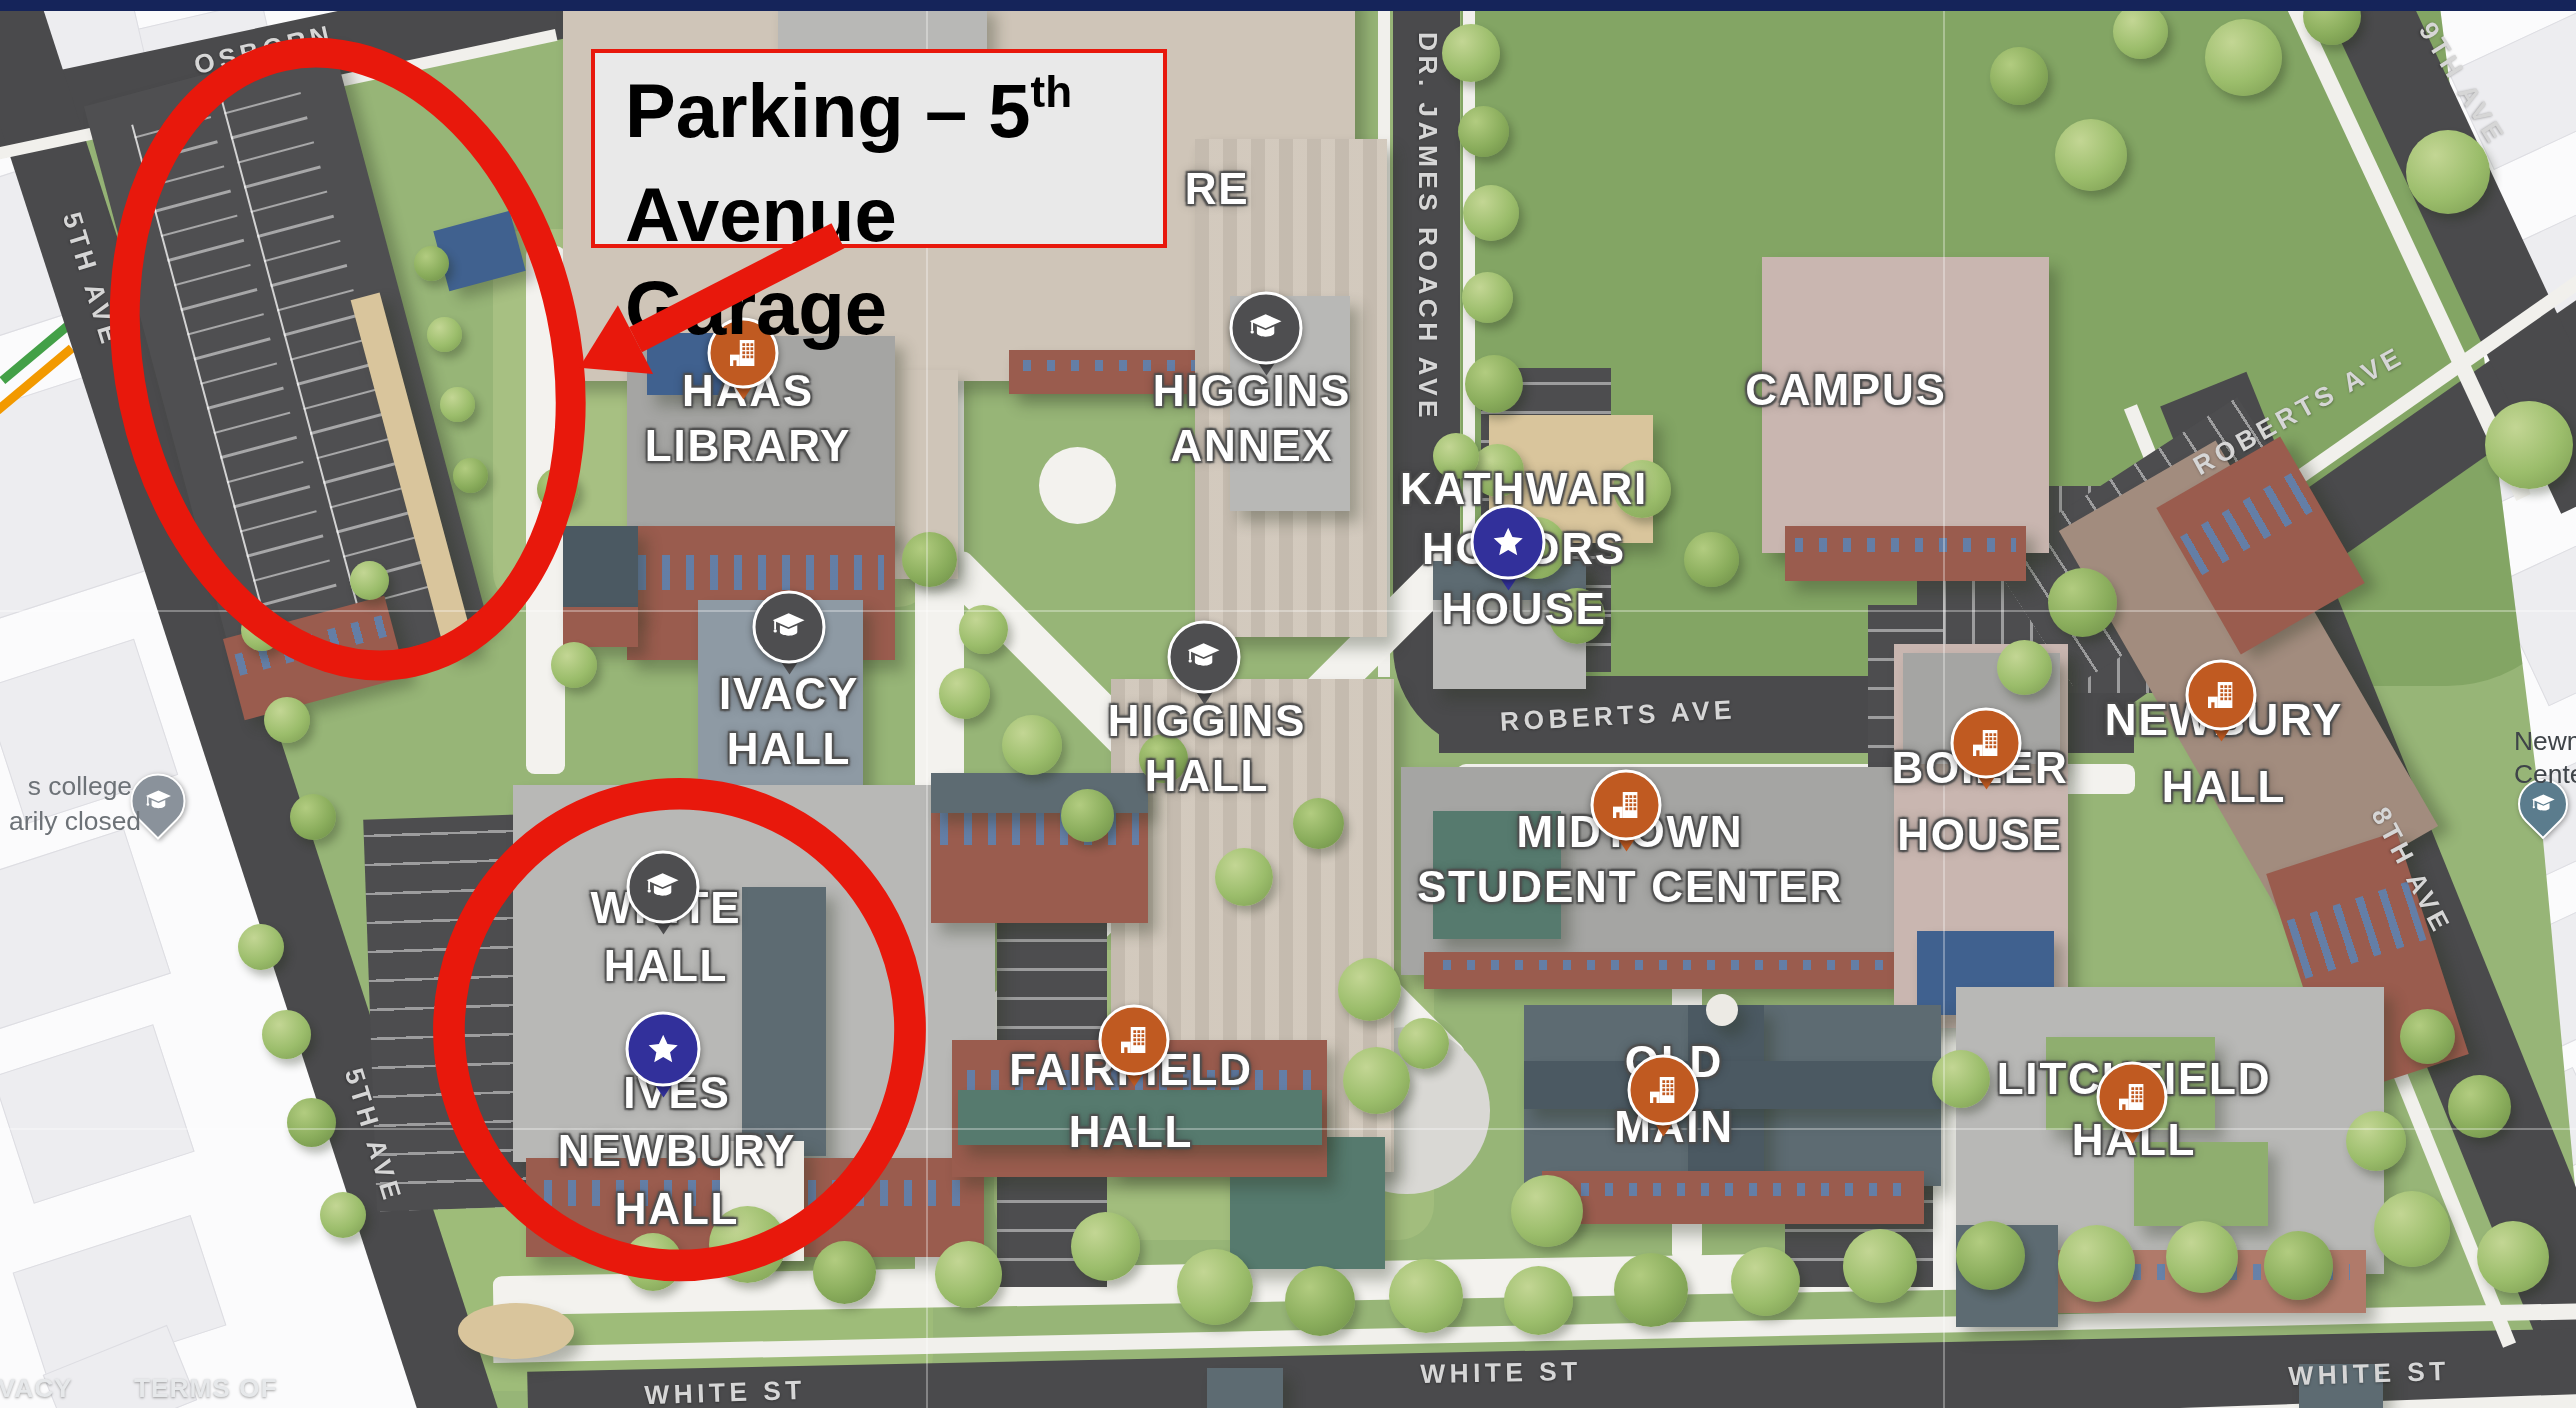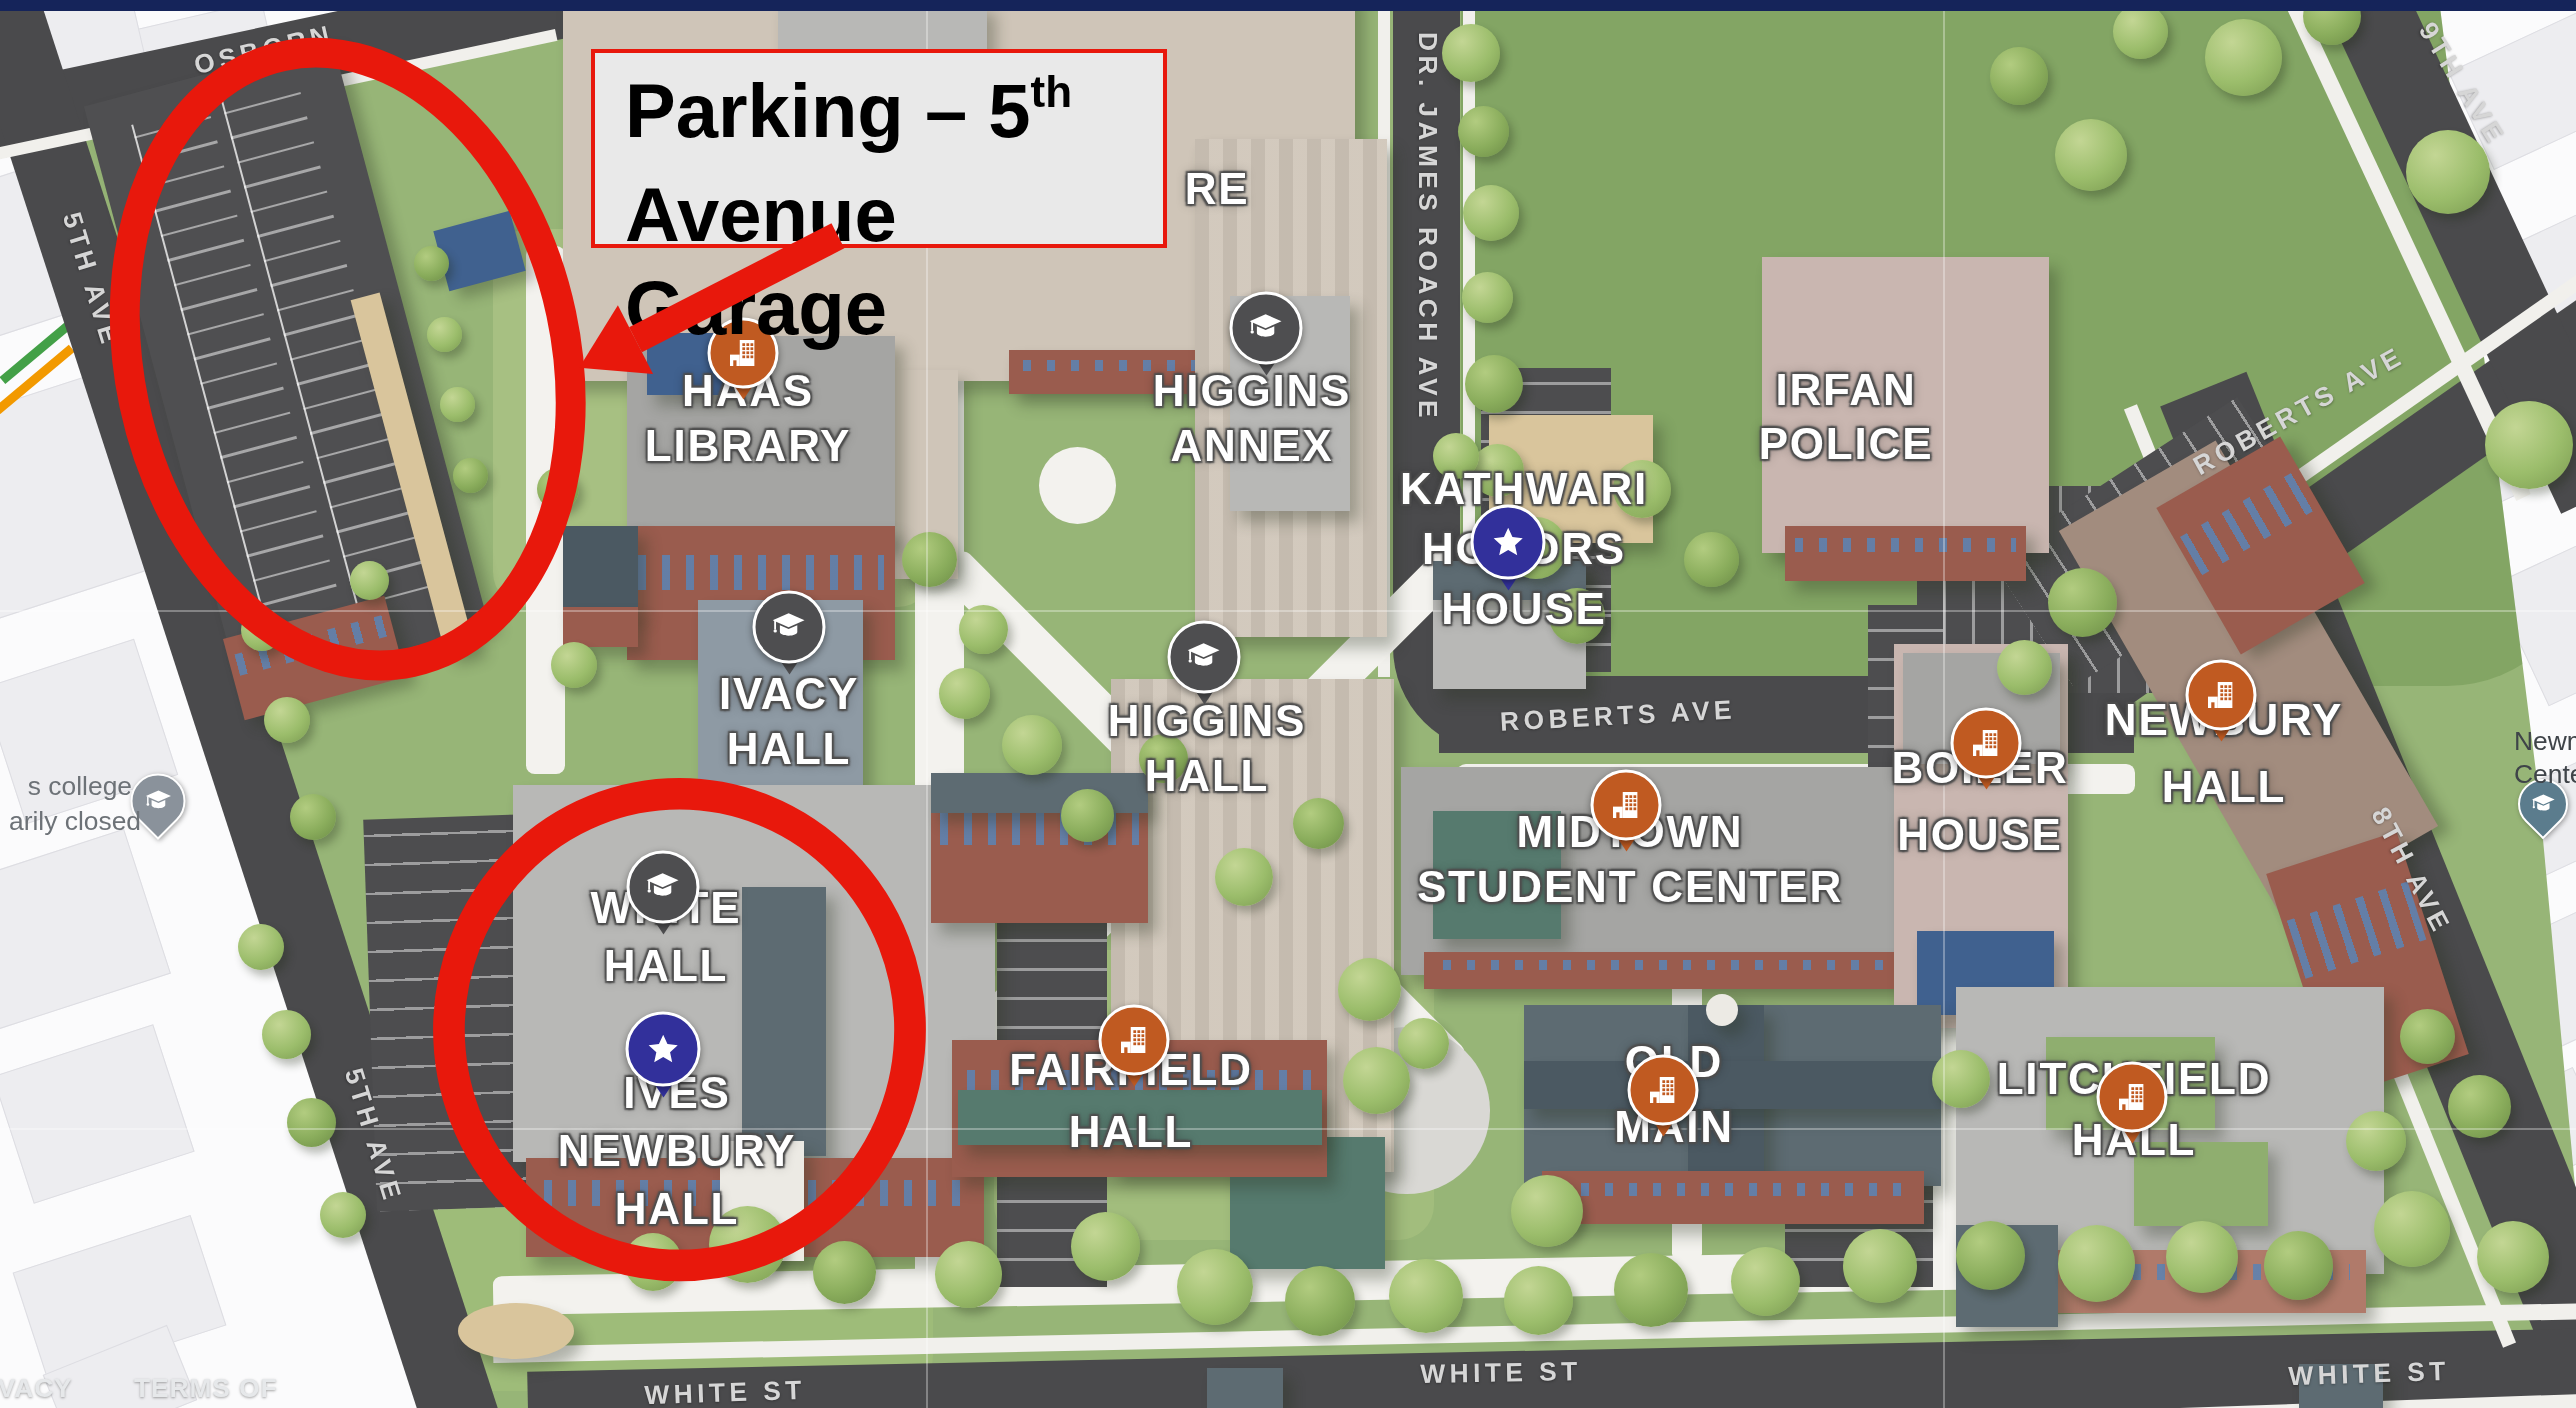--- a/index.html
+++ b/index.html
@@ -289,22 +289,21 @@
       <div class="bldg-label" style="left: 1207px; top: 693px; line-height: 55px;">
         <div>HIGGINS</div>
         <div>HALL</div>
       </div>
       <div class="bldg-label" style="left: 1524px; top: 459px; line-height: 60px;">
         <div>KATHWARI</div>
         <div>HONORS</div>
         <div>HOUSE</div>
       </div>
       <div class="bldg-label" style="left: 1846px; top: 363px; line-height: 54px;">
-        <div>IRFAN</div>
-        <div>POLICE</div>
+        <div>CAMPUS</div>
       </div>
       <div class="bldg-label" style="left: 1630px; top: 804px; line-height: 55px;">
         <div>MIDTOWN</div>
         <div>STUDENT CENTER</div>
       </div>
       <div class="bldg-label" style="left: 1980px; top: 734px; line-height: 67px;">
         <div>BOILER</div>
         <div>HOUSE</div>
       </div>
       <div class="bldg-label" style="left: 2224px; top: 686px; line-height: 67px;">

